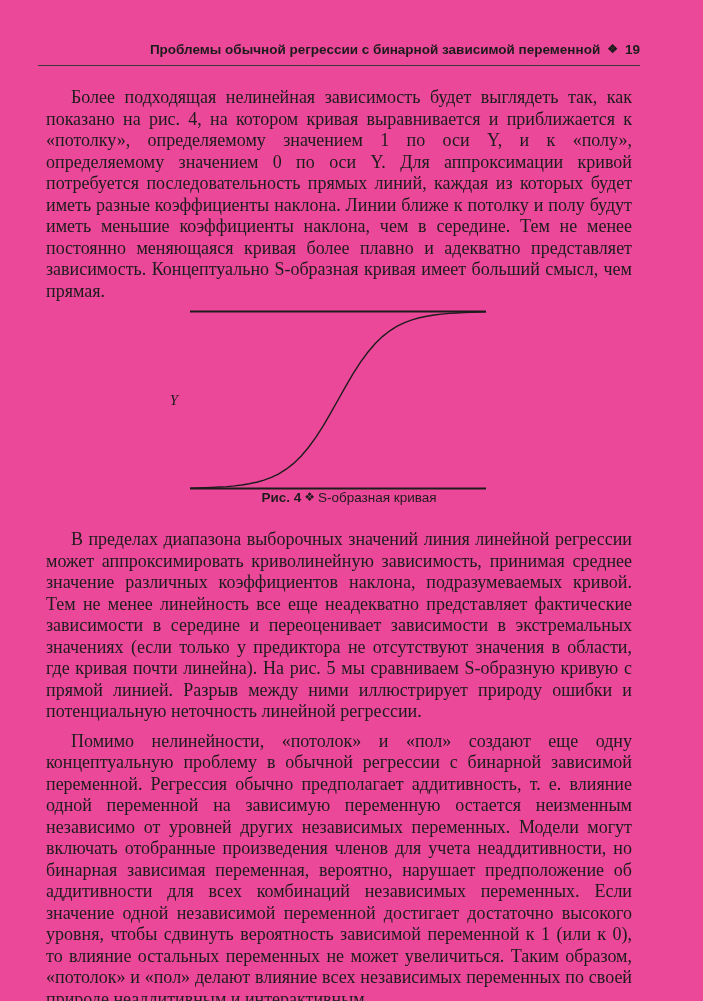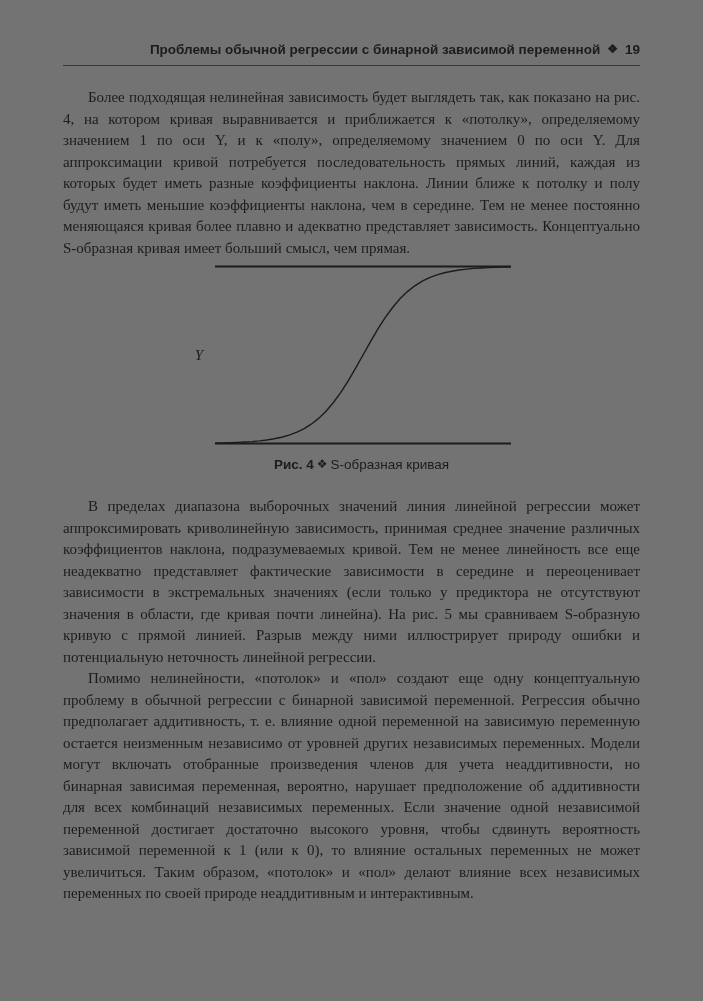--- a/index.html
+++ b/index.html
@@ -1,21 +1,21 @@
 <!DOCTYPE html>
 <html lang="ru"><head>
 <meta charset="utf-8">
 <style>
   html,body{margin:0;padding:0;background:#ffffff;}
   .page{
     position:relative;
     width:703px;height:1001px;
-    background:#737373;
+    background:#ec4899;
     box-sizing:border-box;
-    padding:42px 63px 0 63px;
+    padding:42px 63px 0 38px;
     overflow:hidden;
     font-family:"Liberation Serif", serif;
     color:#1c1c1c;
   }
   .running-head{
     display:flex;
     justify-content:flex-end;
     align-items:baseline;
     gap:7px;
     font-family:"Liberation Sans", sans-serif;
@@ -25,25 +25,25 @@
     color:#1c1c1c;
     padding-bottom:7px;
   }
   .running-head .diamond{font-size:12px;position:relative;top:-1px;}
   .head-rule{
     border:none;
     border-top:1.2px solid #3a3a3a;
     margin:0 0 21px 0;
   }
   .para{
-    font-size:15px;
+    font-size:18px;
     line-height:21.5px;
     text-align:justify;
     text-indent:25px;
-    margin:0;
+    margin:8px;
   }
   .figure{
     margin:6px 0 24px 0;
   }
   .plot-wrap{
     display:flex;
     align-items:center;
     margin-left:130px;
     width:fit-content;
   }
@@ -52,21 +52,20 @@
     width:12px;
     margin-right:10px;
     font-family:"Liberation Serif", serif;
     font-style:italic;
     font-size:15px;
     color:#1c1c1c;
     text-align:center;
   }
   .plot-svg{display:block;}
   .fig-caption{
-    margin-top:12px;
     padding-left:20px;
     text-align:center;
     font-family:"Liberation Sans", sans-serif;
     font-size:13.5px;
     color:#1c1c1c;
   }
   .fig-caption .cap-label{font-weight:bold;}
   .fig-caption .diamond{font-size:12px;padding:0 3px;position:relative;top:-1px;}
   .para.after-figure{margin-top:2px;}
 </style>

